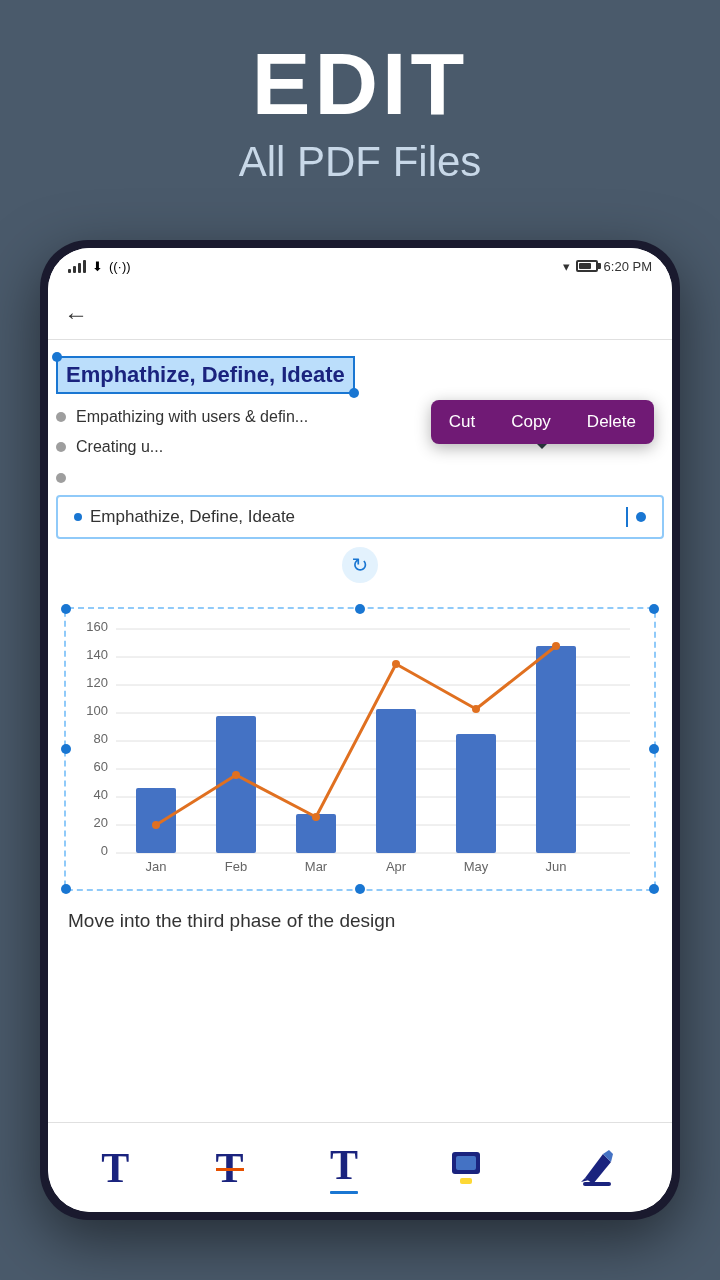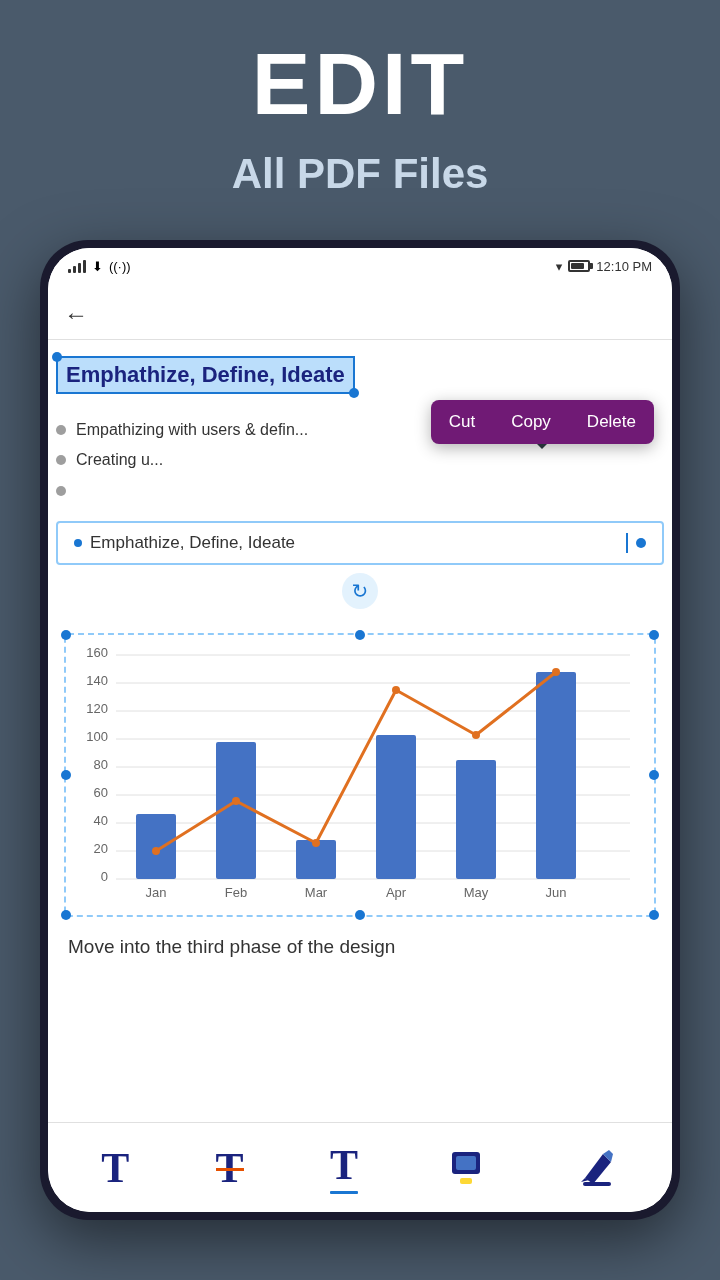--- a/index.html
+++ b/index.html
@@ -19,23 +19,23 @@
     }
     .header-title {
       font-size: 88px;
       font-weight: 900;
       color: #ffffff;
       letter-spacing: 4px;
       line-height: 1;
     }
     .header-subtitle {
       font-size: 42px;
-      font-weight: 700;
+      font-weight: 400;
       color: #c8d8e8;
-      margin-top: 22px;
+      margin-top: 10px;
     }
 
     
     .phone-frame {
       position: absolute;
       top: 240px;
       left: 50%;
       transform: translateX(-50%);
       width: 640px;
       height: 980px;
@@ -201,21 +201,21 @@
     .context-menu-item {
       color: #ffffff;
       padding: 12px 18px;
       font-size: 17px;
       font-weight: 500;
       cursor: pointer;
     }
 
     
     .bullet-list {
-      margin: 25px 0;
+      margin: 12px 0;
     }
     .bullet-item {
       display: flex;
       align-items: flex-start;
       margin-bottom: 8px;
       gap: 10px;
     }
     .bullet-dot {
       width: 10px;
       height: 10px;
@@ -391,21 +391,21 @@
           <div class="signal-bar" style="height:13px;"></div>
         </div>
         <span style="font-size:13px;">⬇</span>
         <span style="font-size:13px;">((·))</span>
       </div>
       <div class="status-right">
         <span>▾</span>
         <div class="battery-icon">
           <div class="battery-fill"></div>
         </div>
-        <span>12:10 PM</span>
+        <span>6:20 PM</span>
       </div>
     </div>
 
     <div class="app-toolbar">
       <span class="toolbar-back">←</span>
     </div>
 
     <div class="pdf-content">
 
       <div class="selected-text-container" style="position:relative;">

